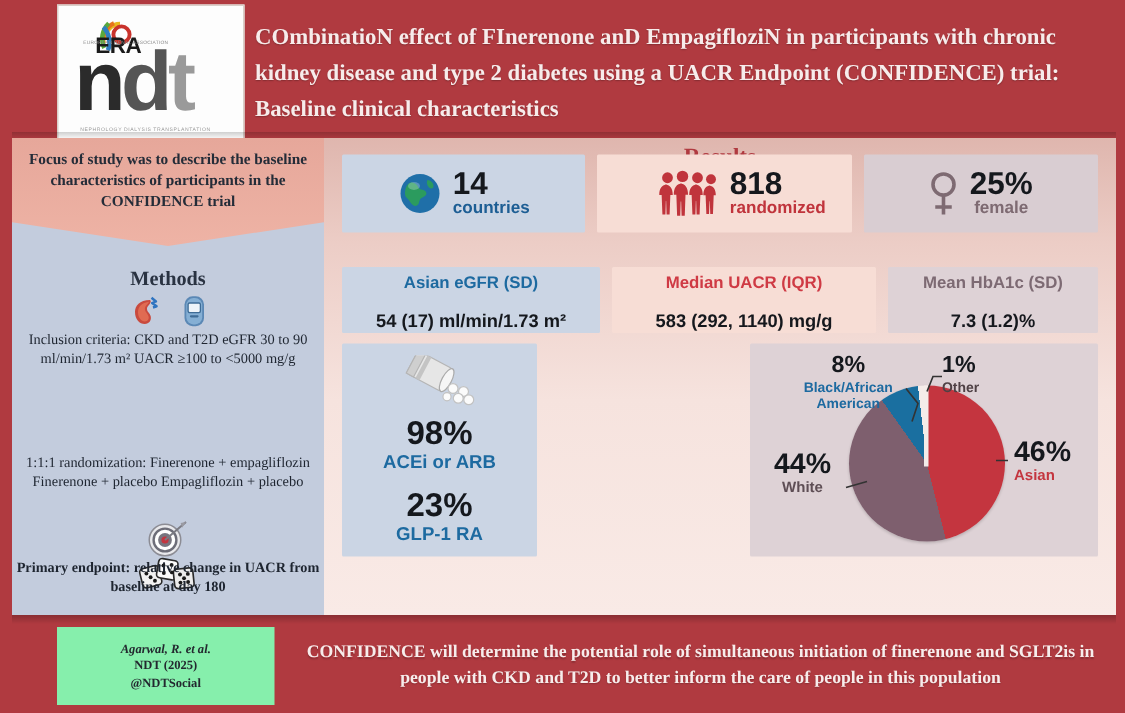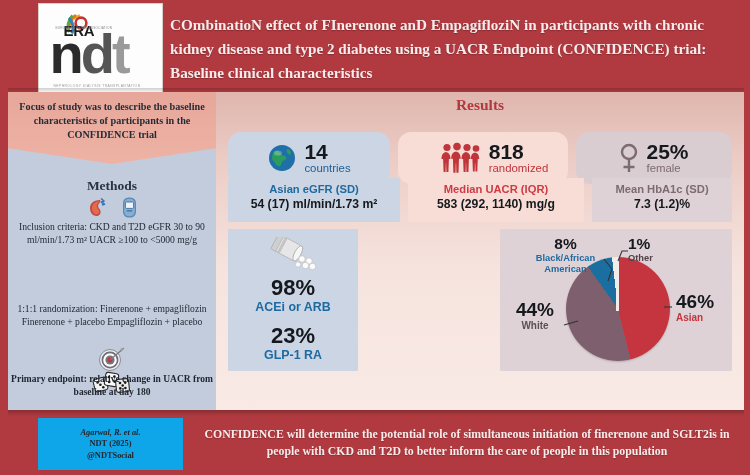--- a/index.html
+++ b/index.html
@@ -82,21 +82,21 @@
   .incl-text { top:128px; }
   .rand-text { top:210px; }
   .endp-text { top:281px; font-weight:bold; font-size:9.5px; line-height:13px;}
 
   
   .svgico { display:inline-block; vertical-align:middle; }
 
   
   .cite-box {
     position:absolute; left:38px; top:418px; width:145px; height:52px;
-    background:#0ea5e9; display:flex; align-items:center; justify-content:center;
+    background:#86efac; display:flex; align-items:center; justify-content:center;
   }
   .cite-text {
     text-align:center; font-size:8.4px; line-height:11.6px;
     font-weight:bold; color:#23282f; font-family:"Liberation Serif", serif;
   }
   .cite-text i { font-style:italic; }
 
   
   .results-panel {
     position:absolute; left:216px; top:92px; width:528px; height:318px;
@@ -108,40 +108,40 @@
     font-family:"Liberation Serif", serif;
   }
 
   .card { position:absolute; border-radius:1px; }
   .blue   { background:#cbd5e4; }
   .peach  { background:#f7ddd5; }
   .mauve  { background:#d9cdd2; }
   .mauve2 { background:#ded2d6; }
 
   
-  .r1 { top:40px; height:52px;border-radius:13px; }
+  .r1 { top:11px; height:52px; }
   .r1a { left:12px; width:162px; }
   .r1b { left:182px; width:170px;padding-left:22px; }
   .r1c { left:360px; width:156px; }
   .r1-inner { display:flex; align-items:center; justify-content:center; height:100%; gap:7px; }
   .big { font-family:"Liberation Sans", sans-serif; font-weight:bold; font-size:21px; color:#15181d; line-height:21px; }
-  .sub { font-family:"Liberation Sans", sans-serif; font-weight:normal; font-size:11.4px; line-height:13px; }
+  .sub { font-family:"Liberation Sans", sans-serif; font-weight:bold; font-size:11.4px; line-height:13px;text-align:center; }
   .sub-blue { color:#1d5e94; }
   .sub-red  { color:#c0343c; }
   .sub-mauve{ color:#7e6a72; }
   .stack { text-align:left; }
 
   
   .r2 { top:86px; height:44px; }
   .r2a { left:12px; width:172px; }
   .r2b { left:192px; width:176px; }
   .r2c { left:376px; width:140px; }
   .r2-inner { text-align:center; padding-top:5px; }
   .r2-lab { font-family:"Liberation Sans", sans-serif; font-weight:bold; font-size:11.2px; }
-  .r2-val { font-family:"Liberation Sans", sans-serif; font-weight:bold; font-size:12.2px; color:#15181d; margin-top:2px; }
+  .r2-val { font-family:"Liberation Sans", sans-serif; font-weight:bold; font-size:12.2px; color:#15181d; margin-top:12px; }
   .lab-blue { color:#1d6aa0; }
   .lab-red  { color:#cf3a44; }
   .lab-mauve{ color:#7d6a73; }
 
   
   .r3 { top:137px; height:142px; }
   .r3a { left:12px; width:130px; }
   .r3b { left:152px; width:120px; }
   .r3c { left:284px; width:232px; }
   .r3-inner { text-align:center; padding-top:8px; }

